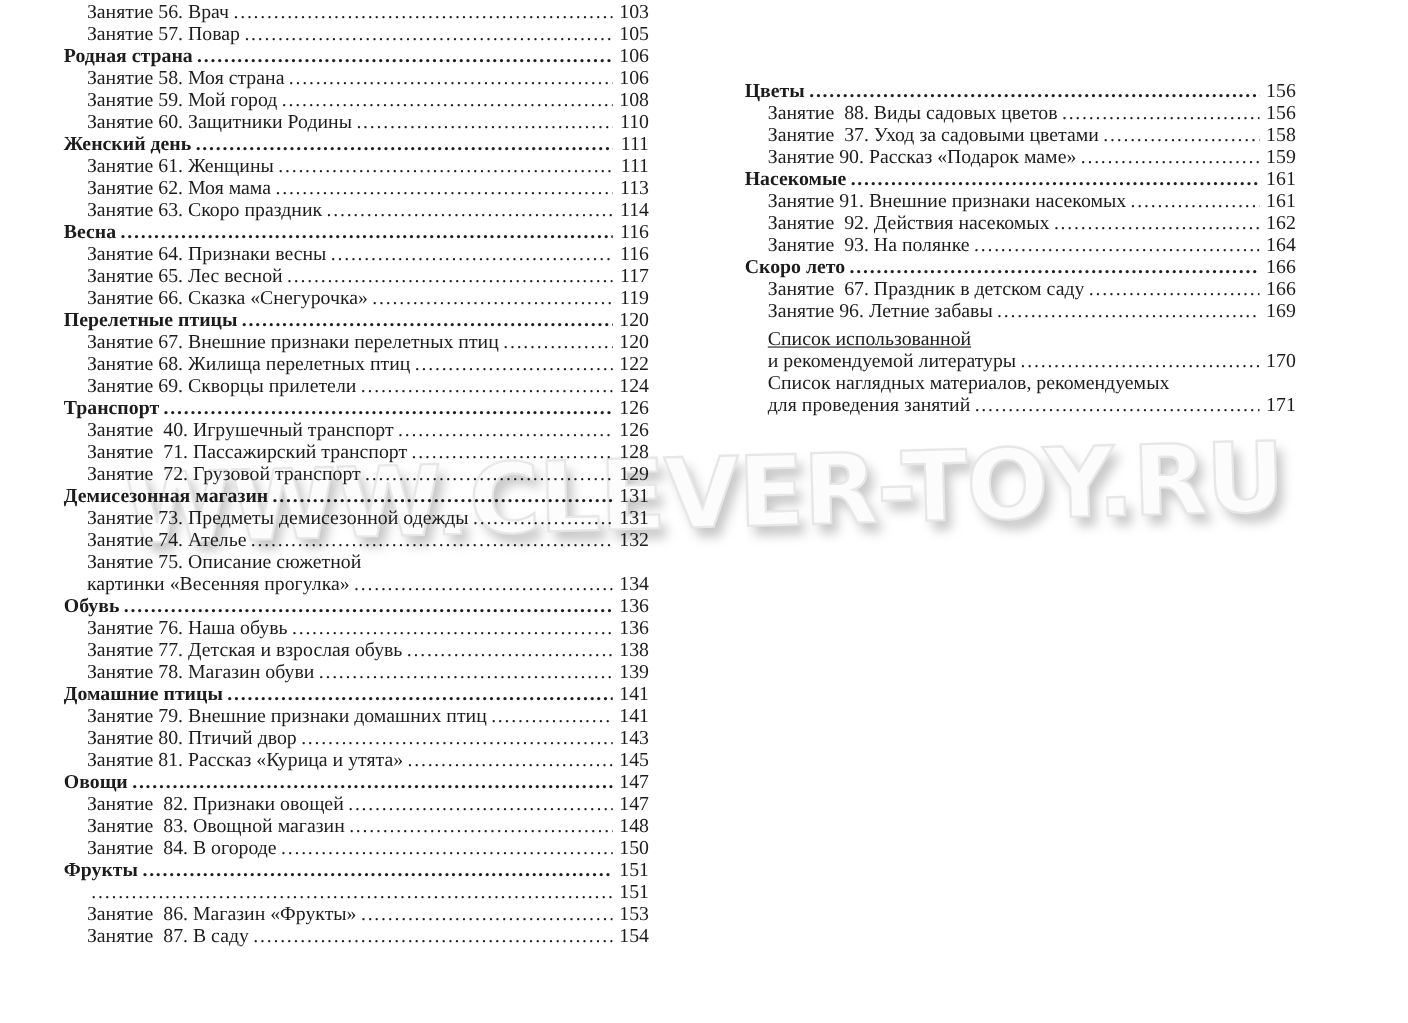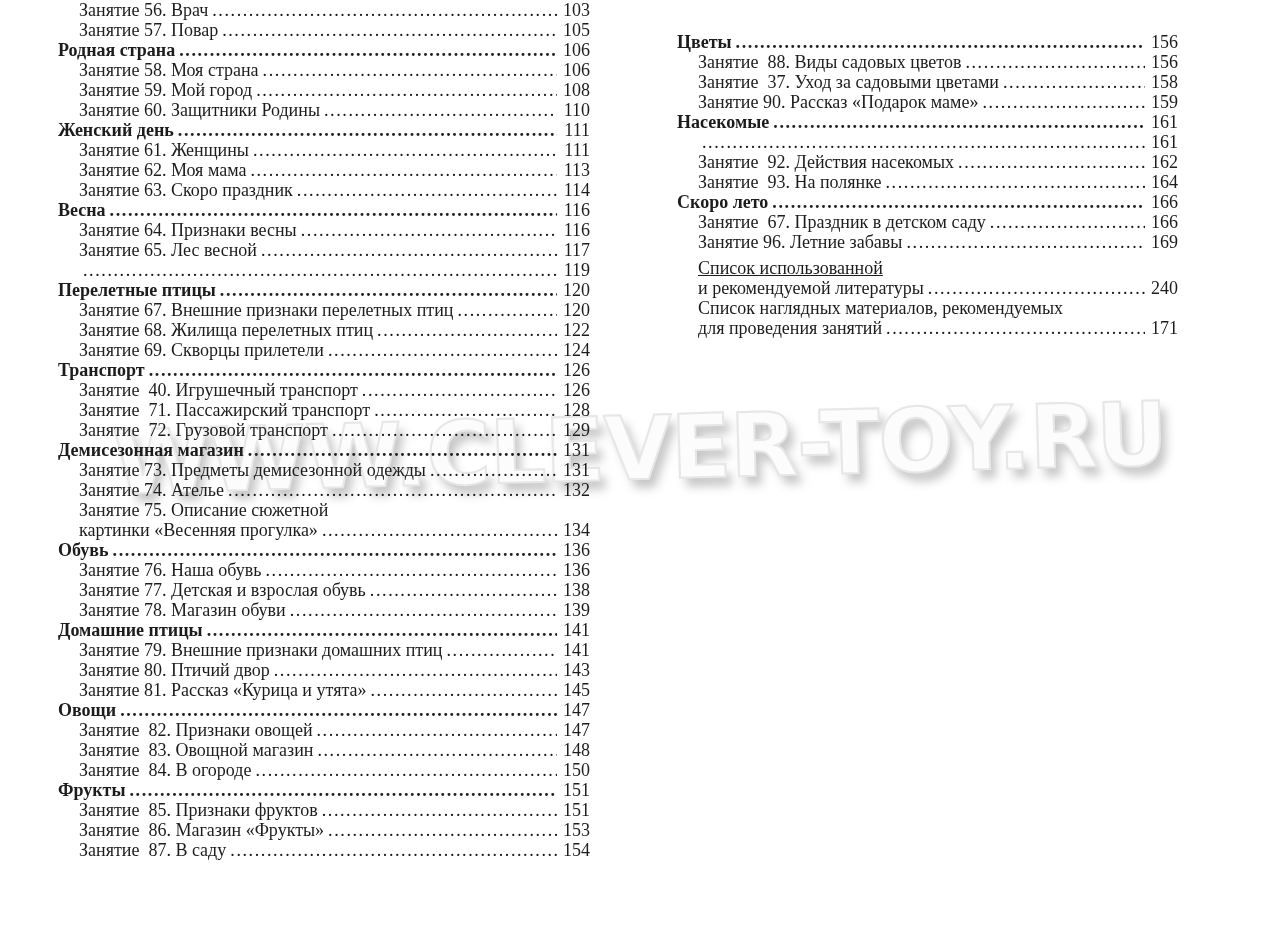--- a/index.html
+++ b/index.html
@@ -38,21 +38,21 @@
     user-select: none;
   }
 
   
   .col {
     position: absolute;
     top: 0;
     z-index: 1;
   }
   .col-left  { left: 58px;  width: 532px; }
-  .col-right { left: 677px; width: 501px; padding-top: 32px; }
+  .col-right { left: 677px; width: 501px; padding-top: 72px; }
 
   .row {
     display: flex;
     align-items: baseline;
     height: 20px;
     line-height: 20px;
   }
   .row.section { font-weight: bold; }
   .row.entry, .row.plain { padding-left: 21px; }
   .row.gap { margin-top: 6px; text-decoration: underline; }
@@ -146,20 +146,21 @@
         <span class="label">Занятие 64. Признаки весны</span>
         <span class="leader"></span>
         <span class="page-num">116</span>
       </div>
       <div class="row entry">
         <span class="label">Занятие 65. Лес весной</span>
         <span class="leader"></span>
         <span class="page-num">117</span>
       </div>
       <div class="row entry">
+        <span class="label">Занятие 66. Сказка «Снегурочка»</span>
         <span class="leader"></span>
         <span class="page-num">119</span>
       </div>
       <div class="row section">
         <span class="label">Перелетные птицы</span>
         <span class="leader"></span>
         <span class="page-num">120</span>
       </div>
       <div class="row entry">
         <span class="label">Занятие 67. Внешние признаки перелетных птиц</span>
@@ -278,21 +279,20 @@
         <span class="label">Занятие  84. В огороде</span>
         <span class="leader"></span>
         <span class="page-num">150</span>
       </div>
       <div class="row section">
         <span class="label">Фрукты</span>
         <span class="leader"></span>
         <span class="page-num">151</span>
       </div>
       <div class="row entry">
-        <span class="label">Занятие  85. Признаки фруктов</span>
         <span class="leader"></span>
         <span class="page-num">151</span>
       </div>
       <div class="row entry">
         <span class="label">Занятие  86. Магазин «Фрукты»</span>
         <span class="leader"></span>
         <span class="page-num">153</span>
       </div>
       <div class="row entry">
         <span class="label">Занятие  87. В саду</span>
@@ -321,20 +321,21 @@
         <span class="label">Занятие 90. Рассказ «Подарок маме»</span>
         <span class="leader"></span>
         <span class="page-num">159</span>
       </div>
       <div class="row section">
         <span class="label">Насекомые</span>
         <span class="leader"></span>
         <span class="page-num">161</span>
       </div>
       <div class="row entry">
+        <span class="label">Занятие 91. Внешние признаки насекомых</span>
         <span class="leader"></span>
         <span class="page-num">161</span>
       </div>
       <div class="row entry">
         <span class="label">Занятие  92. Действия насекомых</span>
         <span class="leader"></span>
         <span class="page-num">162</span>
       </div>
       <div class="row entry">
         <span class="label">Занятие  93. На полянке</span>
@@ -355,21 +356,21 @@
         <span class="label">Занятие 96. Летние забавы</span>
         <span class="leader"></span>
         <span class="page-num">169</span>
       </div>
       <div class="row plain gap">
         <span class="label">Список использованной</span>
       </div>
       <div class="row entry">
         <span class="label">и рекомендуемой литературы</span>
         <span class="leader"></span>
-        <span class="page-num">240</span>
+        <span class="page-num">170</span>
       </div>
       <div class="row plain">
         <span class="label">Список наглядных материалов, рекомендуемых</span>
       </div>
       <div class="row entry">
         <span class="label">для проведения занятий</span>
         <span class="leader"></span>
         <span class="page-num">171</span>
       </div>
     </div>

